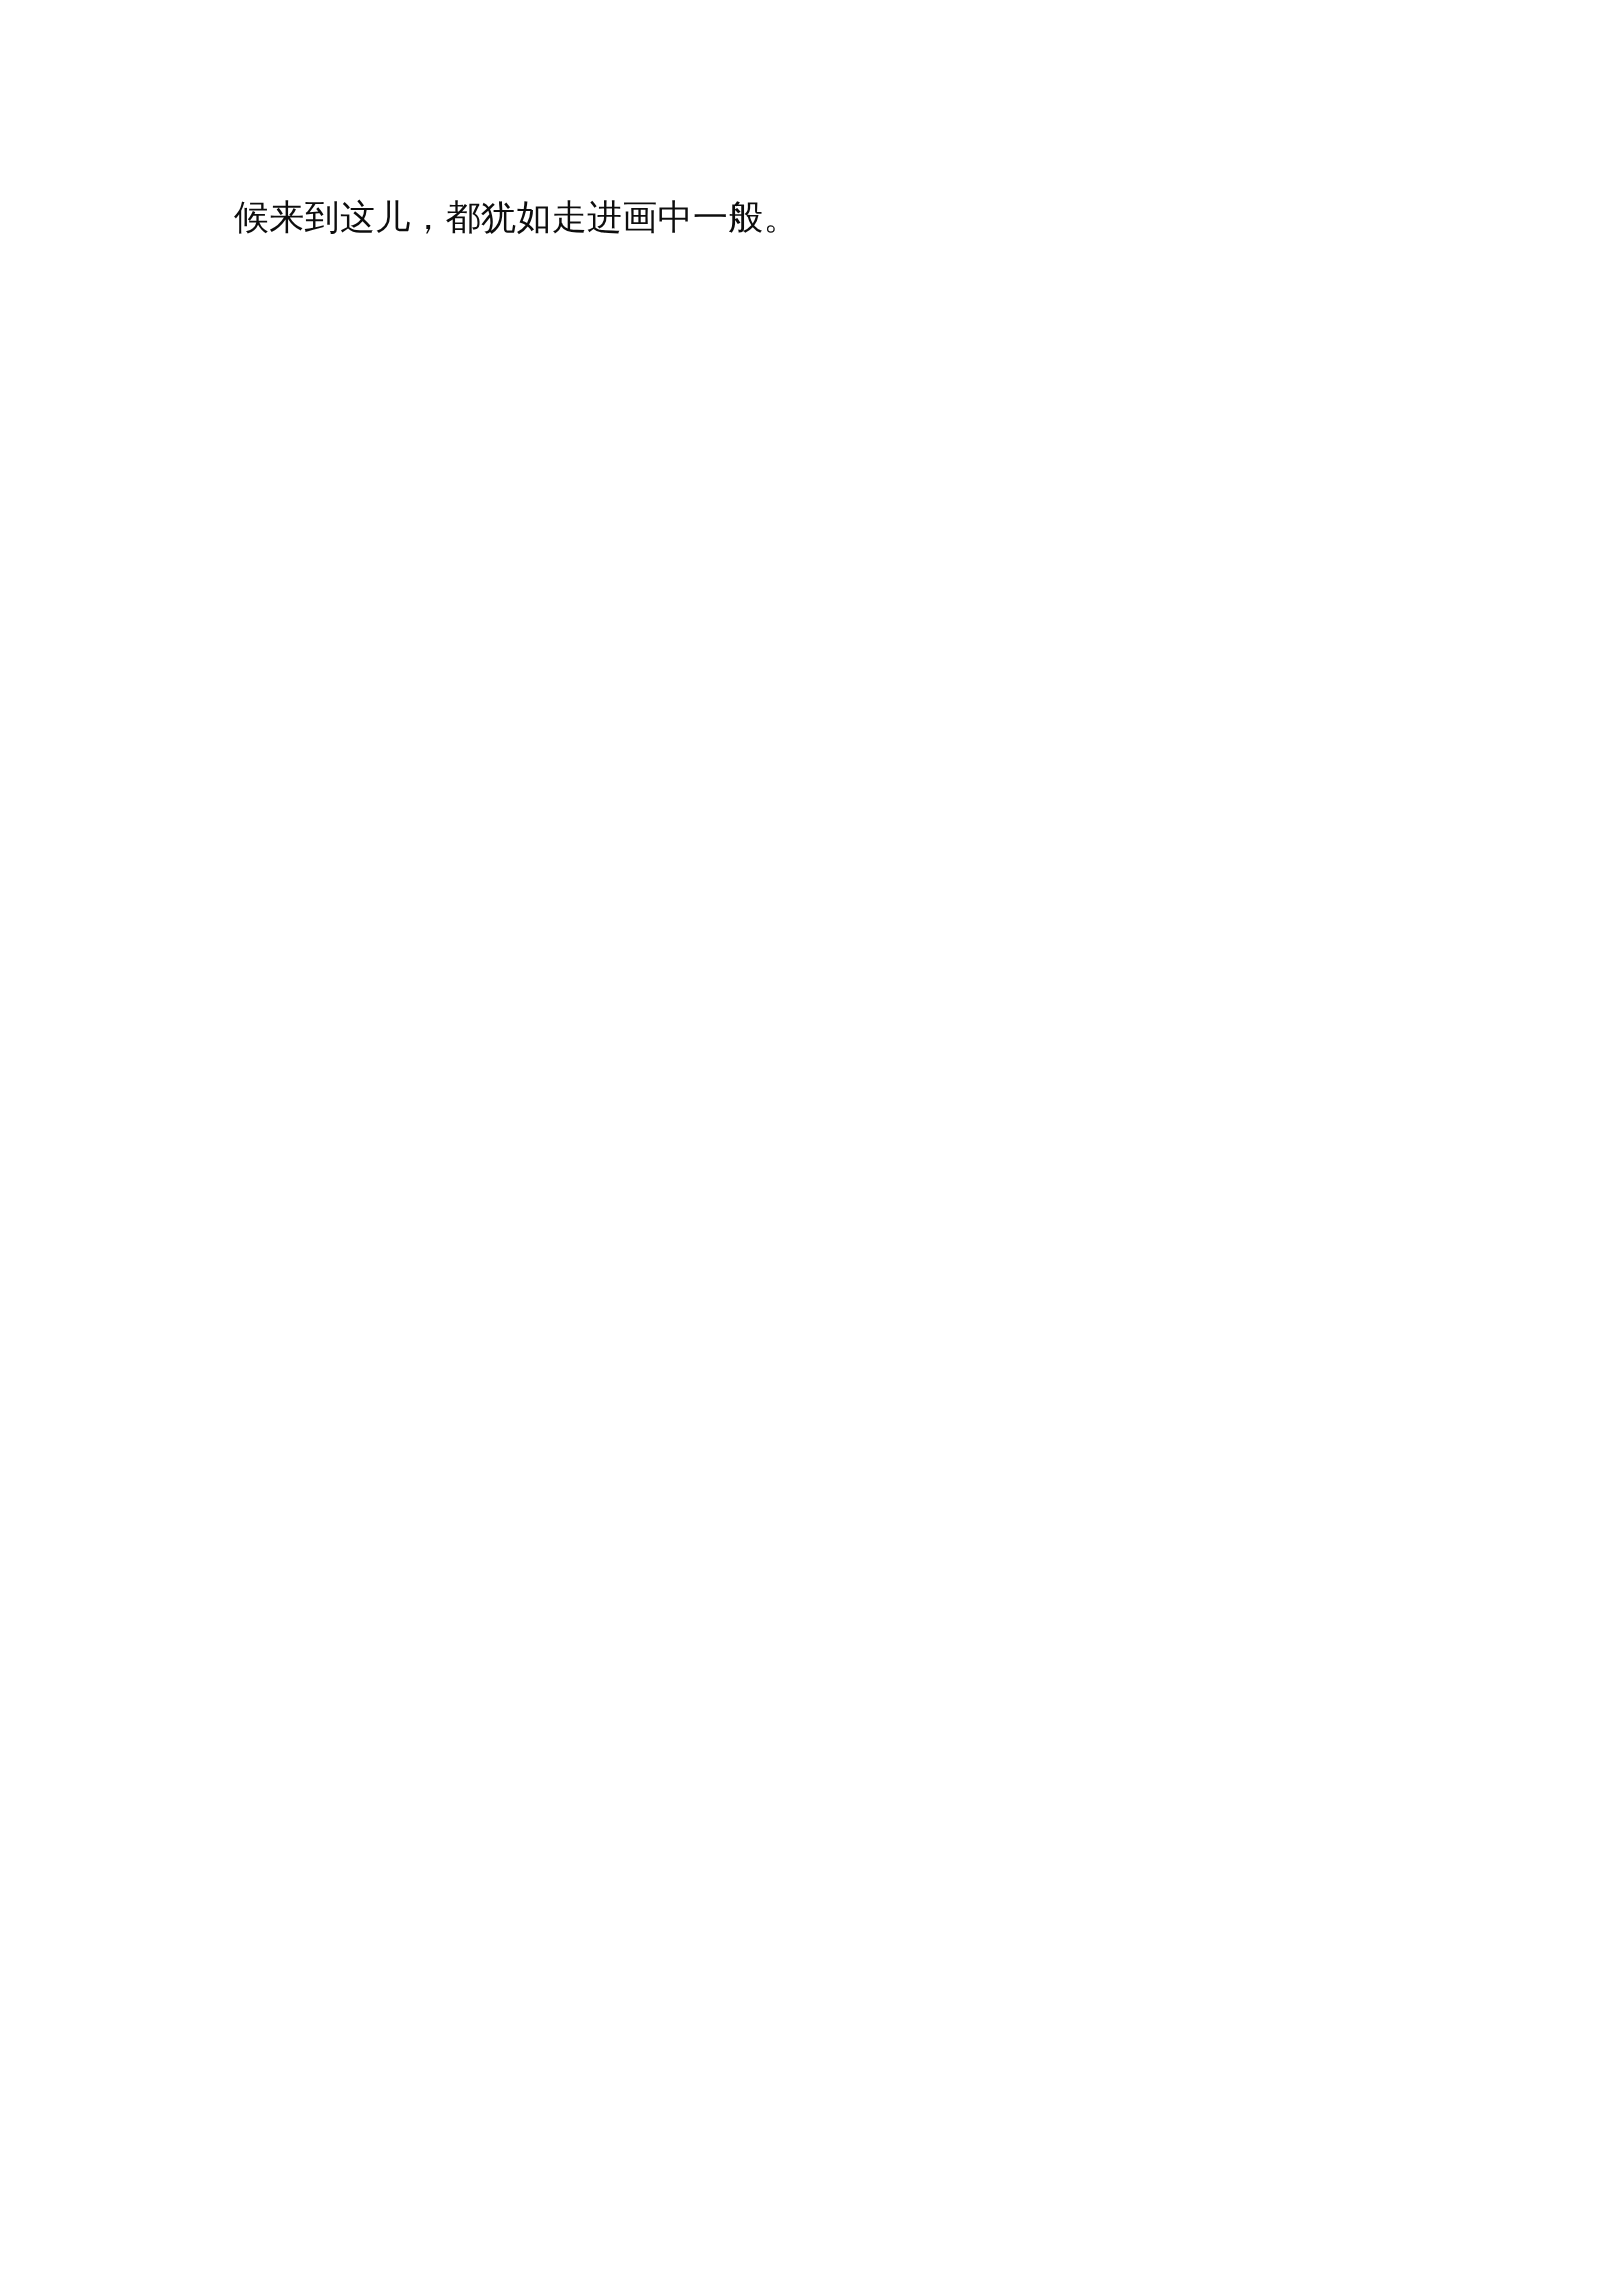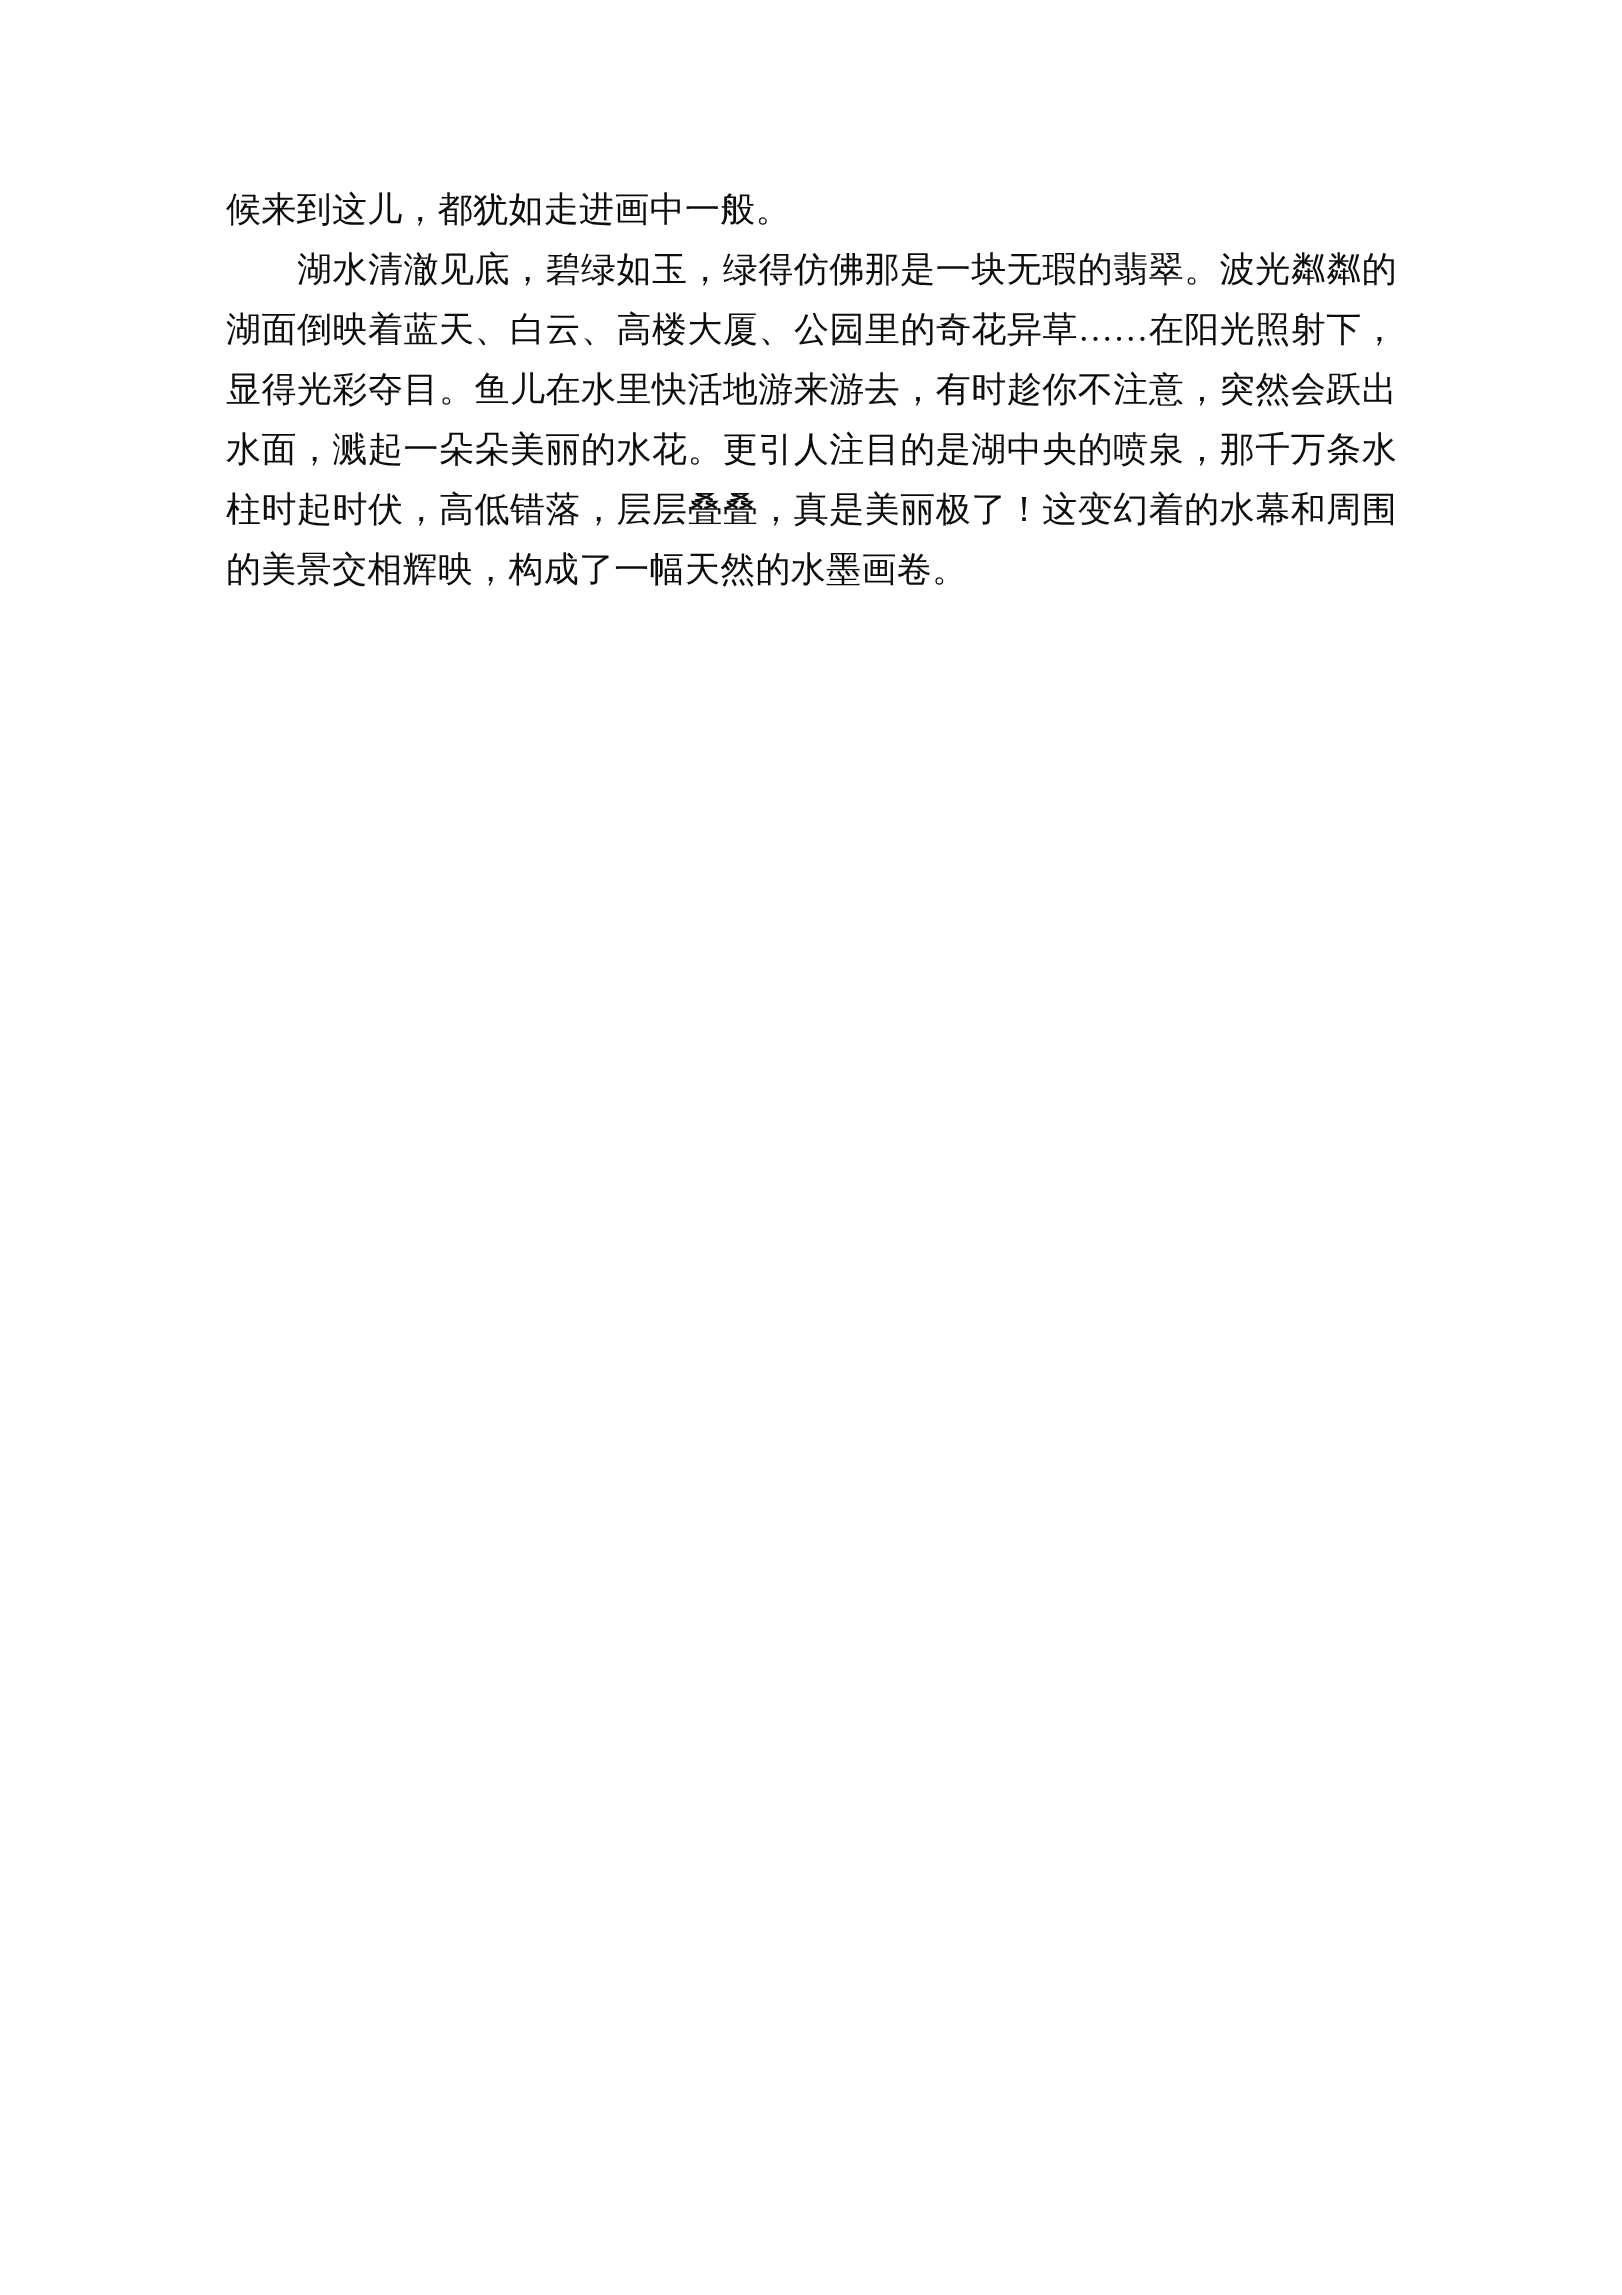--- a/index.html
+++ b/index.html
@@ -31,34 +31,33 @@
     top: 180px;
     width: 1171px;
   }
 
   .para {
     font-size: 35px;
     line-height: 60px;
     text-align: justify;
     text-justify: inter-ideograph;
     letter-spacing: 0.3px;
-    margin: 0;
+    margin: 8px;
     color: #0d0d0d;
   }
 
   .para.indent {
     text-indent: 71px;
   }
 
   .para + .para {
     margin-top: 0;
   }
 </style>
 </head>
 <body>
 
 <div class="page">
   <div class="doc-body">
     <p class="para">候来到这儿，都犹如走进画中一般。</p>
-    <p class="para indent">湖水清澈见底，碧绿如玉，绿得仿佛那是一块无瑕的翡翠。波光粼粼的湖面倒映着蓝天、白云、高楼大厦、公园里的奇花异草……在阳光照射下，显得光彩夺目。鱼儿在水里快活地游来游去，有时趁你不注意，突然会跃出水面，溅起一朵朵美丽的水花。更引人注目的是湖中央的喷泉，那千万条水柱时起时伏，高低错落，层层叠叠，真是美丽极了！这变幻着的水幕和周围的美景交相辉映，构成了一幅天然的水墨画卷。</p>
   </div>
 </div>
 
 
 </body></html>

